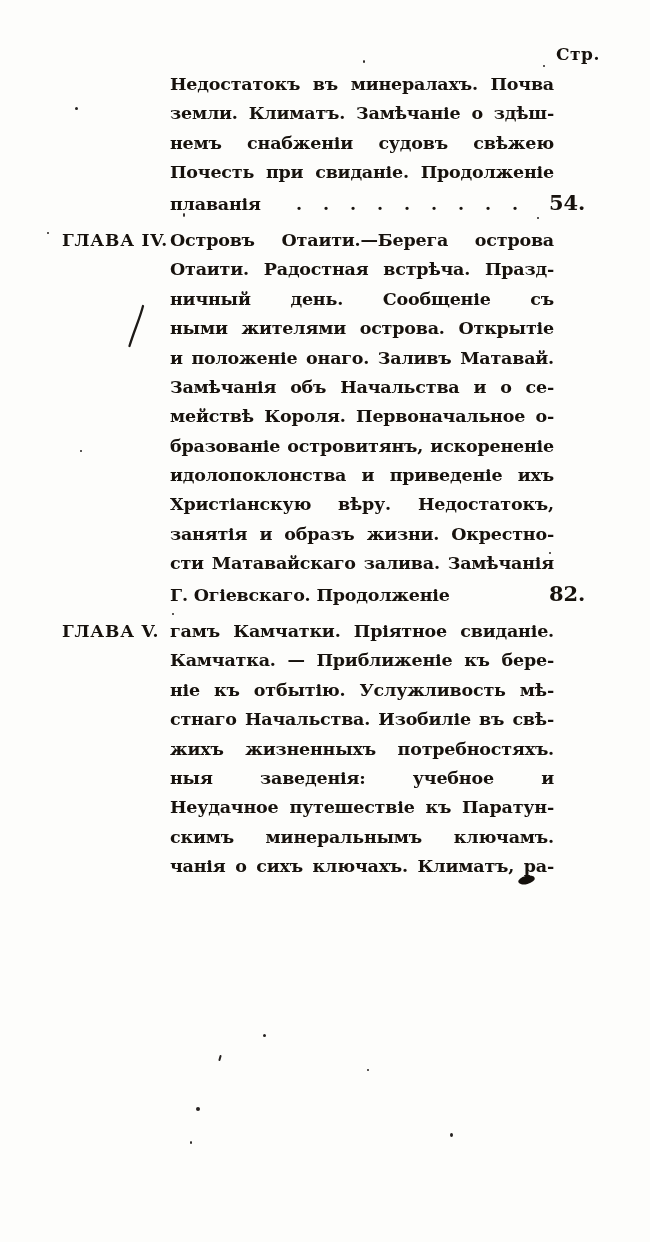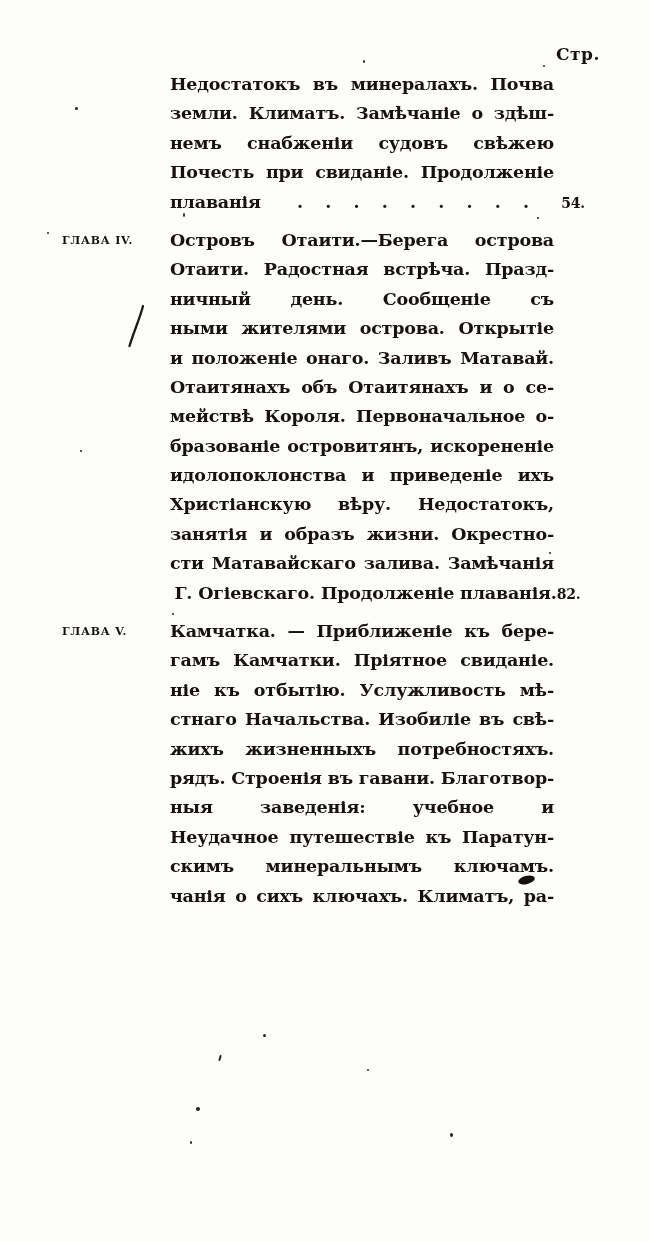--- a/index.html
+++ b/index.html
@@ -10,40 +10,40 @@
   }
   .page-header{
     position:absolute;top:44px;left:556px;
     font-size:17px;letter-spacing:0.5px;
   }
   .toc{position:absolute;left:62px;top:70px;width:523px;}
   .entry{position:relative;}
   .entry + .entry{margin-top:9px;}
   .chapter-label{
     position:absolute;left:0;top:0;line-height:29.4px;
-    font-size:11px;letter-spacing:0.8px;white-space:nowrap;
+    font-size:17px;letter-spacing:0.8px;white-space:nowrap;
   }
   .lines{margin-left:108px;width:384px;}
   .line{
     font-size:17.5px;line-height:29.4px;height:29.4px;
     letter-spacing:-0.2px;
     text-align:justify;text-align-last:justify;
     overflow:hidden;
   }
   .line--page{
     width:415px;display:flex;align-items:baseline;
     text-align:center;text-align-last:auto;
   }
   .line--page .lead-text{flex:0 0 auto;}
   .dots{
     flex:1 1 auto;display:flex;justify-content:space-evenly;
     align-items:baseline;padding:0 10px 0 14px;
   }
   .dots span{font-size:17.5px;}
-  .page-num{flex:0 0 auto;font-size:14px;}
+  .page-num{flex:0 0 auto;font-size:21px;}
   .line--lastpage{
     width:415px;display:flex;justify-content:center;align-items:baseline;
     text-align:left;text-align-last:auto;
   }
   .margin-mark{position:absolute;left:127px;top:303px;}
   .ink-blot{
     position:absolute;left:518px;top:876px;width:17px;height:8px;
     background:#14100c;border-radius:50%;transform:rotate(-14deg);
   }
   .speck{position:absolute;background:#262220;border-radius:50%;}
@@ -80,42 +80,41 @@
         </div>
       </section>
       <section class="entry">
         <div class="chapter-label">ГЛАВА IV.</div>
         <div class="lines">
           <div class="line">Островъ Отаити.—Берега острова</div>
           <div class="line">Отаити. Радостная встрѣча. Празд-</div>
           <div class="line">ничный день. Сообщеніе съ дружелюб-</div>
           <div class="line">ными жителями острова. Открытіе</div>
           <div class="line">и положеніе онаго. Заливъ Матавай.</div>
-          <div class="line">Отаитянахъ объ Отаитянахъ и о се-</div>
+          <div class="line">Замѣчанія объ Начальства и о се-</div>
           <div class="line">мействѣ Короля. Первоначальное о-</div>
           <div class="line">бразованіе островитянъ, искорененіе</div>
           <div class="line">идолопоклонства и приведеніе ихъ въ</div>
           <div class="line">Христіанскую вѣру. Недостатокъ, ихъ</div>
           <div class="line">занятія и образъ жизни. Окрестно-</div>
           <div class="line">сти Матавайскаго залива. Замѣчанія</div>
           <div class="line line--lastpage">
             <span class="lead-text">Г. Огіевскаго. Продолженіе плаванія.</span>
             <span class="page-num">82.</span>
           </div>
         </div>
       </section>
       <section class="entry">
         <div class="chapter-label">ГЛАВА V.</div>
         <div class="lines">
+          <div class="line">гамъ Камчатки. Пріятное свиданіе.</div>
           <div class="line">Камчатка. — Приближеніе къ бере-</div>
-          <div class="line">гамъ Камчатки. Пріятное свиданіе.</div>
           <div class="line">ніе къ отбытію. Услужливость мѣ-</div>
           <div class="line">стнаго Начальства. Изобиліе въ свѣ-</div>
           <div class="line">жихъ жизненныхъ потребностяхъ.</div>
-          <div class="line">рядъ. Строенія въ гавани. Благотвор-</div>
           <div class="line">ныя заведенія: учебное и ремесленное.</div>
           <div class="line">Неудачное путешествіе къ Паратун-</div>
           <div class="line">скимъ минеральнымъ ключамъ. Замѣ-</div>
           <div class="line">чанія о сихъ ключахъ. Климатъ, ра-</div>
         </div>
       </section>
     </main>
 
   <svg class="margin-mark" width="20" height="46" viewBox="0 0 20 46">
     <path d="M16 3 C 13 15, 7 28, 2.5 43" fill="none" stroke="#1d1a17" stroke-width="2.3" stroke-linecap="round"></path>

